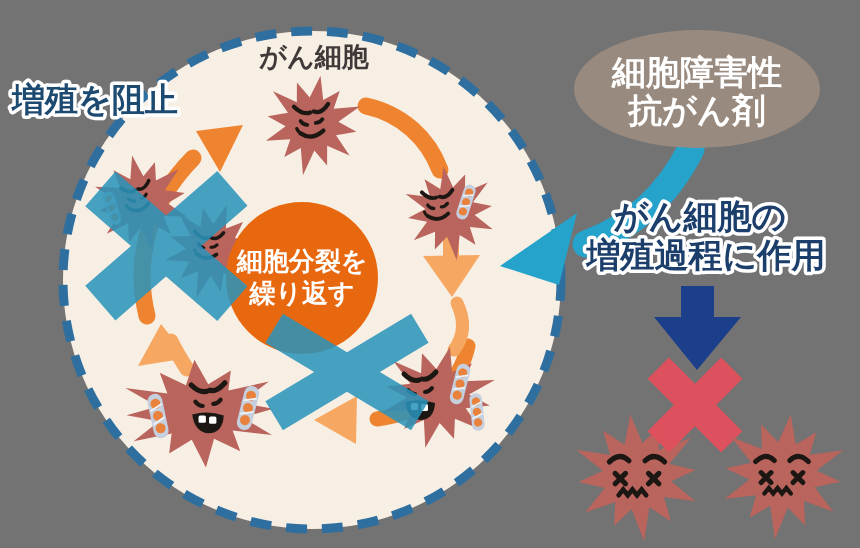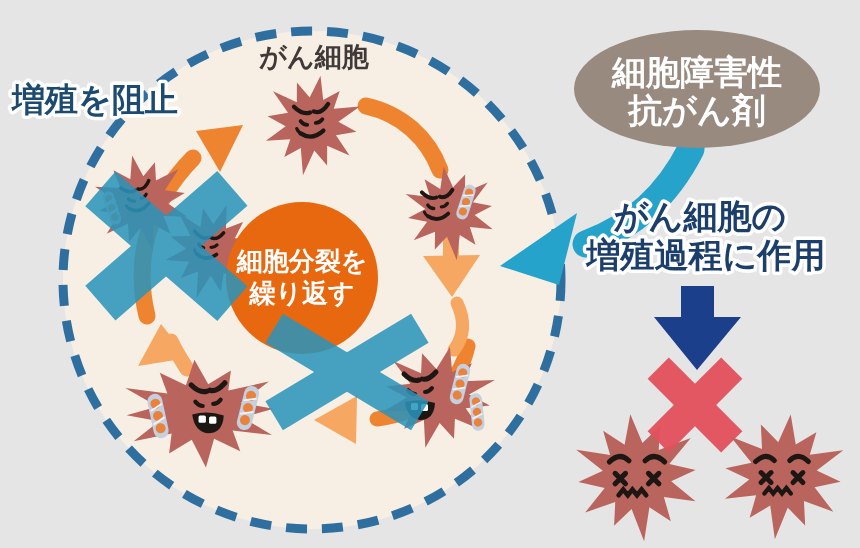--- a/index.html
+++ b/index.html
@@ -1,16 +1,16 @@
 <!DOCTYPE html>
 <html><head>
 <meta charset="utf-8">
 <style>
   html,body { margin:0; padding:0; background:#ffffff; }
-  .stage { position:relative; width:860px; height:548px; overflow:hidden; background:#e5e5e5; }
+  .stage { position:relative; width:860px; height:548px; overflow:hidden; background:#737373; }
   svg { position:absolute; inset:0; display:block; }
   text {
     font-family:"Liberation Sans","DejaVu Sans",sans-serif;
     font-weight:bold;
     text-anchor:middle;
   }
   .halo {
     paint-order:stroke;
     stroke:#ffffff;
     stroke-width:7px;

